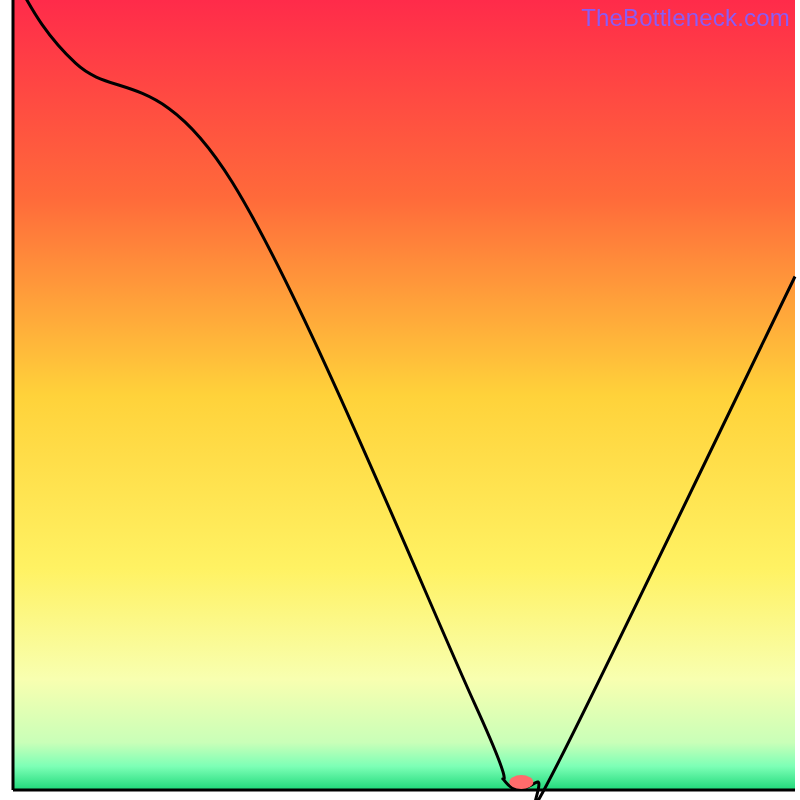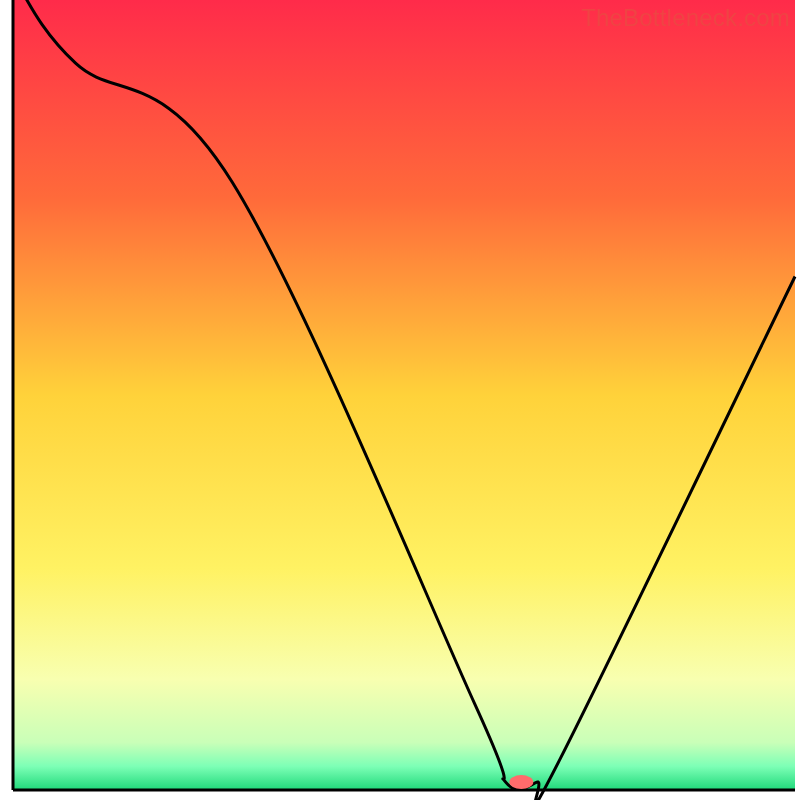--- a/index.html
+++ b/index.html
@@ -14,21 +14,21 @@
     position: relative;
     width: 800px;
     height: 800px;
   }
   .watermark {
     position: absolute;
     top: 4px;
     right: 10px;
     font-size: 24px;
     font-weight: 500;
-    color: #ef4444;
+    color: #8b5cf6;
     letter-spacing: 0.2px;
     z-index: 10;
   }
   svg {
     position: absolute;
     top: 0;
     left: 0;
   }
 </style>
 </head>

